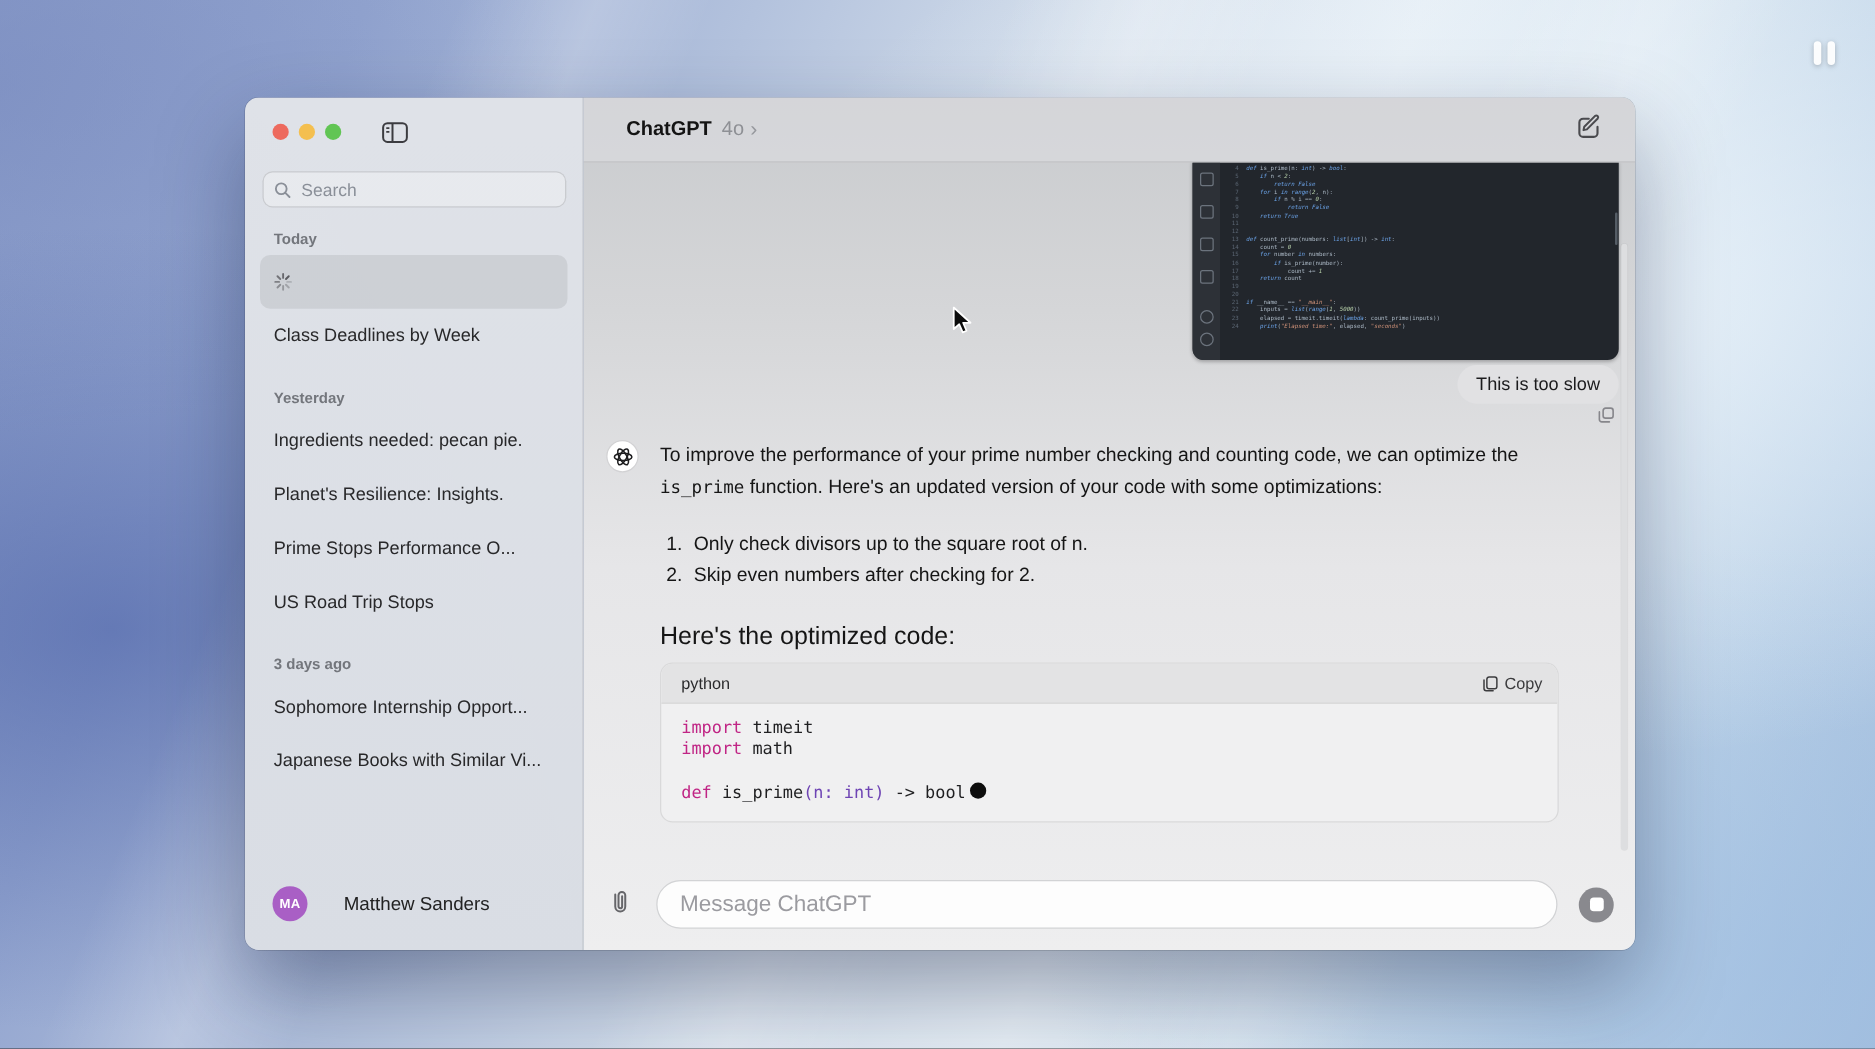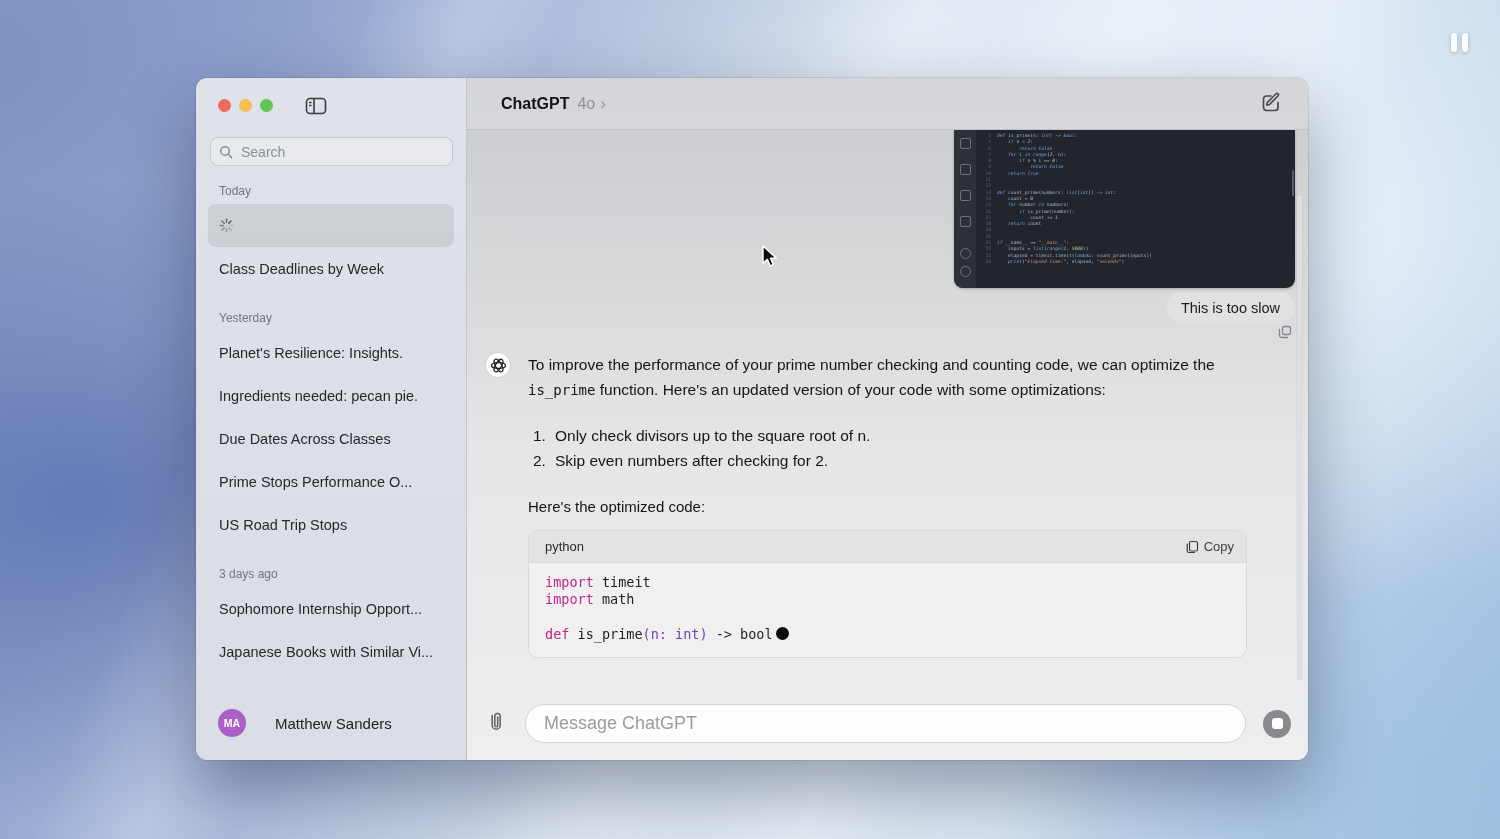--- a/index.html
+++ b/index.html
@@ -27,21 +27,21 @@
   .traffic{position:absolute;left:22px;top:21px;display:flex;gap:8px;}
   .traffic i{width:13px;height:13px;border-radius:50%;display:block;}
   .t-red{background:#ed6a5e;} .t-yel{background:#f4bf4f;} .t-grn{background:#61c554;}
   .side-toggle{position:absolute;left:109px;top:18px;width:22px;height:20px;cursor:default;}
   .search-wrap{position:absolute;left:14px;top:59px;width:243px;height:29px;border-radius:8px;
     background:rgba(255,255,255,0.28);border:1px solid rgba(0,0,0,0.13);display:flex;align-items:center;box-sizing:border-box;padding:0 8px;}
   .search-wrap svg{flex:0 0 auto;margin-right:6px;}
   .search-input{border:none;background:transparent;outline:none;font-size:14px;color:#333;width:100%;font-family:"Liberation Sans",sans-serif;}
   .search-input::placeholder{color:#8a8f98;}
   .side-list{position:absolute;left:12px;right:12px;top:100px;}
-  .side-section{height:26px;line-height:26px;padding-left:11px;font-size:12px;font-weight:400;color:#73767c;}
+  .side-section{height:26px;line-height:26px;padding-left:11px;font-size:12px;font-weight:700;color:#73767c;}
   .side-section + .side-section, .side-item + .side-section{margin-top:15px;}
   .side-item{height:43px;display:flex;align-items:center;padding:0 11px;border-radius:8px;font-size:14.5px;color:#28282a;white-space:nowrap;overflow:hidden;cursor:default;}
   .side-item.selected{background:rgba(0,0,0,0.075);}
   .side-foot{position:absolute;left:22px;bottom:23px;display:flex;align-items:center;gap:29px;}
   .avatar{width:28px;height:28px;border-radius:50%;background:#a95fc5;color:#fff;font-size:10.5px;font-weight:700;display:flex;align-items:center;justify-content:center;letter-spacing:0.2px;}
   .user-name{font-size:15px;color:#222;}
   
   .main{position:relative;flex:1;display:flex;flex-direction:column;background:linear-gradient(180deg,#c9cbce 0%,#d5d6d8 25%,#e6e6e8 55%,#eeeeef 100%);}
   .mheader{height:52px;flex:0 0 52px;display:flex;align-items:center;background:rgba(222,223,225,0.55);border-bottom:1px solid rgba(0,0,0,0.09);padding:0 26px 0 34px;box-sizing:border-box;}
   .mtitle{font-size:16px;font-weight:700;color:#141414;}
@@ -63,21 +63,21 @@
   
   .bubble{position:absolute;right:13px;top:162px;height:31px;display:flex;align-items:center;padding:0 15px;border-radius:16px;background:#e1e1e3;font-size:14.5px;color:#1b1b1d;}
   .copy-under{position:absolute;right:16px;top:195px;color:#86868b;}
   
   .a-avatar{position:absolute;left:18px;top:222px;width:26px;height:26px;border-radius:50%;background:#fff;border:1px solid #d2d2d4;display:flex;align-items:center;justify-content:center;box-sizing:border-box;}
   .a-par{position:absolute;left:61px;top:222px;width:700px;font-size:15.5px;line-height:25px;color:#151515;}
   .inline-code{font-family:"DejaVu Sans Mono",monospace;font-size:14px;color:#151515;}
   .a-list{position:absolute;left:66px;top:294px;font-size:15.5px;color:#151515;}
   .a-list .li{display:flex;line-height:24.5px;}
   .a-list .num{width:22px;flex:0 0 auto;}
-  .a-par2{position:absolute;left:61px;top:368px;font-size:15px;color:#151515;}
+  .a-par2{position:absolute;left:61px;top:368px;font-size:20px;color:#151515;}
   
   .codeblock{position:absolute;left:61px;top:400px;width:719px;height:128px;border-radius:10px;border:1px solid #d9d9da;background:#f0f0f1;box-sizing:border-box;overflow:hidden;}
   .cb-head{height:32px;background:#e3e3e4;border-bottom:1px solid #d7d7d8;display:flex;align-items:center;padding:0 12px 0 16px;box-sizing:border-box;}
   .cb-lang{font-size:13px;color:#2b2b2d;}
   .cb-copy{margin-left:auto;display:flex;align-items:center;gap:5px;font-size:13px;color:#3c3c3e;cursor:default;}
   .cb-body{padding:11px 16px;font-family:"DejaVu Sans Mono",monospace;font-size:13.5px;line-height:17.2px;white-space:pre;color:#1f1f21;}
   .tk-kw{color:#c02585;} .tk-pu{color:#6e44b4;}
   .cursor-dot{display:inline-block;width:13px;height:13px;border-radius:50%;background:#0d0d0d;margin-left:3px;vertical-align:-1.5px;}
   
   .scrollbar{position:absolute;right:6px;top:65px;height:485px;width:5px;border-radius:3px;background:#dddee0;box-shadow:0 0 0 0.5px rgba(0,0,0,0.06);}
@@ -136,23 +136,22 @@
               <line x1="7.5" y1="10.7" x2="7.5" y2="13.8" stroke="#55555a" stroke-width="1.5" stroke-linecap="round" opacity="0.45"></line>
               <line x1="5.2" y1="9.8" x2="3.0" y2="12.0" stroke="#55555a" stroke-width="1.5" stroke-linecap="round" opacity="0.55"></line>
               <line x1="4.3" y1="7.5" x2="1.2" y2="7.5" stroke="#55555a" stroke-width="1.5" stroke-linecap="round" opacity="0.65"></line>
               <line x1="5.2" y1="5.2" x2="3.0" y2="3.0" stroke="#55555a" stroke-width="1.5" stroke-linecap="round" opacity="0.75"></line>
               <line x1="7.5" y1="4.3" x2="7.5" y2="1.2" stroke="#55555a" stroke-width="1.5" stroke-linecap="round" opacity="0.85"></line>
               <line x1="9.8" y1="5.2" x2="12.0" y2="3.0" stroke="#55555a" stroke-width="1.5" stroke-linecap="round" opacity="0.95"></line>
             </svg>
           </div>
           <div class="side-item">Class Deadlines by Week</div>
           <div class="side-section">Yesterday</div>
+          <div class="side-item">Ingredients needed: pecan pie.</div>
           <div class="side-item">Planet's Resilience: Insights.</div>
-          <div class="side-item">Ingredients needed: pecan pie.</div>
-          <div class="side-item">Due Dates Across Classes</div>
           <div class="side-item">Prime Stops Performance O...</div>
           <div class="side-item">US Road Trip Stops</div>
           <div class="side-section">3 days ago</div>
           <div class="side-item">Sophomore Internship Opport...</div>
           <div class="side-item">Japanese Books with Similar Vi...</div>
         </div>
       <div class="side-foot">
         <div class="avatar">MA</div>
         <div class="user-name">Matthew Sanders</div>
       </div>

